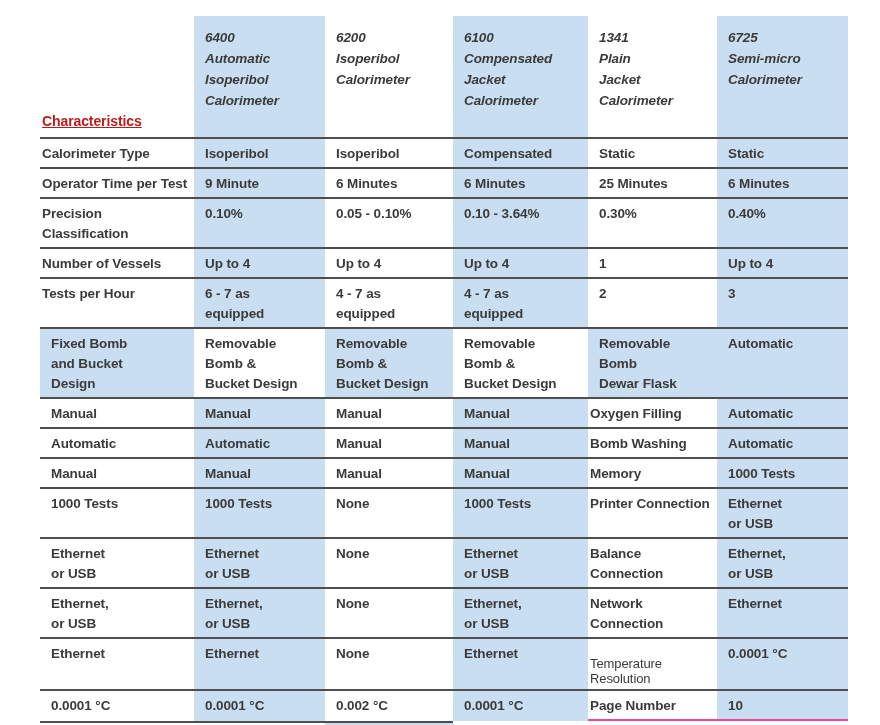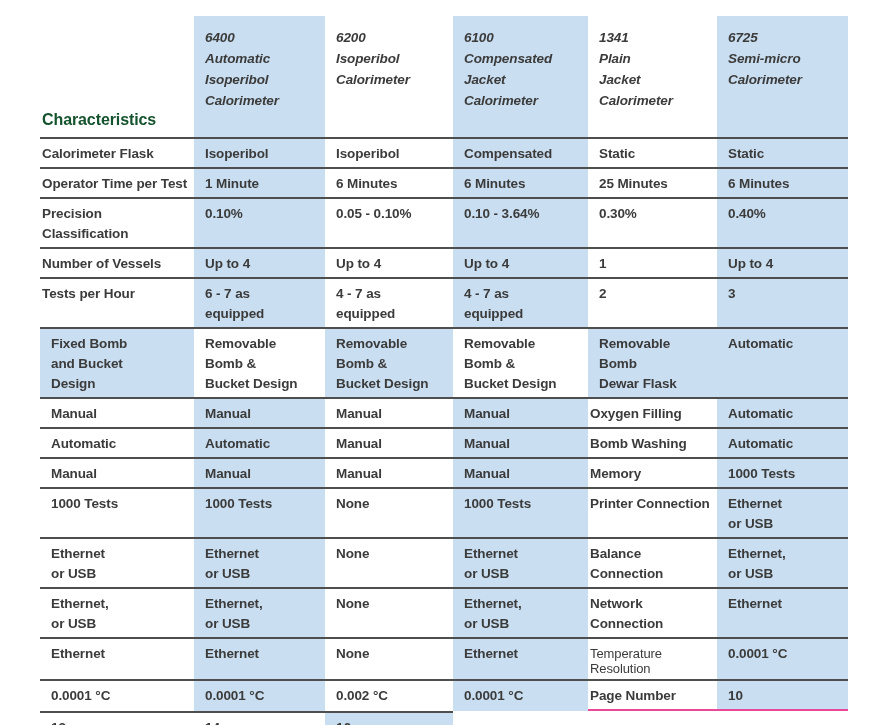--- a/index.html
+++ b/index.html
@@ -18,40 +18,41 @@
     display:grid;
     grid-template-columns:154px 131px 128px 135px 129px 131px;
   }
   .cell{box-sizing:border-box;}
   .hl{background:#c9def0;}
   
   .head{height:121px;}
   .label-head{
     display:flex;align-items:flex-end;
     padding:0 4px 8px 2px;
-    color:#14532d;
+    color:#b91c1c;
     font-weight:bold;
-    font-size:16px;
+    font-size:14px;
+    text-decoration:underline;
   }
   .model{
     padding:11px 12px 0 11px;
     font-weight:bold;font-style:italic;
     font-size:13.5px;line-height:21px;
   }
   .model-name{white-space:pre-line;}
   
   .body{
     border-top:2px solid #4e4e4e;
     font-size:13.5px;line-height:20px;
     padding:5px 8px 3px 11px;
     white-space:pre-line;
     font-weight:bold;
   }
   .body.label{padding-left:2px;padding-right:4px;}
-  .body.light{font-weight:400;line-height:15px;padding-top:7px;font-size:13px;}
+  .body.light{font-weight:400;line-height:15px;padding-top:17px;font-size:13px;}
   .bot{border-bottom:2px solid #ec4899;}
 </style>
 </head>
 <body>
 
 <div class="page">
   <div class="grid" id="grid">
     <div class="cell head label-head">Characteristics</div>
 
   <div class="cell head model hl">
@@ -75,28 +76,28 @@
         <div class="model-num">1341</div>
         <div class="model-name">Plain
 Jacket
 Calorimeter</div>
       </div>
       <div class="cell head model hl">
         <div class="model-num">6725</div>
         <div class="model-name">Semi-micro
 Calorimeter</div>
       </div>
-      <div class="cell body label">Calorimeter Flask</div>
+      <div class="cell body label">Calorimeter Type</div>
       <div class="cell body value hl">Isoperibol</div>
       <div class="cell body value">Isoperibol</div>
       <div class="cell body value hl">Compensated</div>
       <div class="cell body value">Static</div>
       <div class="cell body value hl">Static</div>
       <div class="cell body label">Operator Time per Test</div>
-      <div class="cell body value hl">1 Minute</div>
+      <div class="cell body value hl">9 Minute</div>
       <div class="cell body value">6 Minutes</div>
       <div class="cell body value hl">6 Minutes</div>
       <div class="cell body value">25 Minutes</div>
       <div class="cell body value hl">6 Minutes</div>
       <div class="cell body label">Precision Classification</div>
       <div class="cell body value hl">0.10%</div>
       <div class="cell body value">0.05 - 0.10%</div>
       <div class="cell body value hl">0.10 - 3.64%</div>
       <div class="cell body value">0.30%</div>
       <div class="cell body value hl">0.40%</div>

